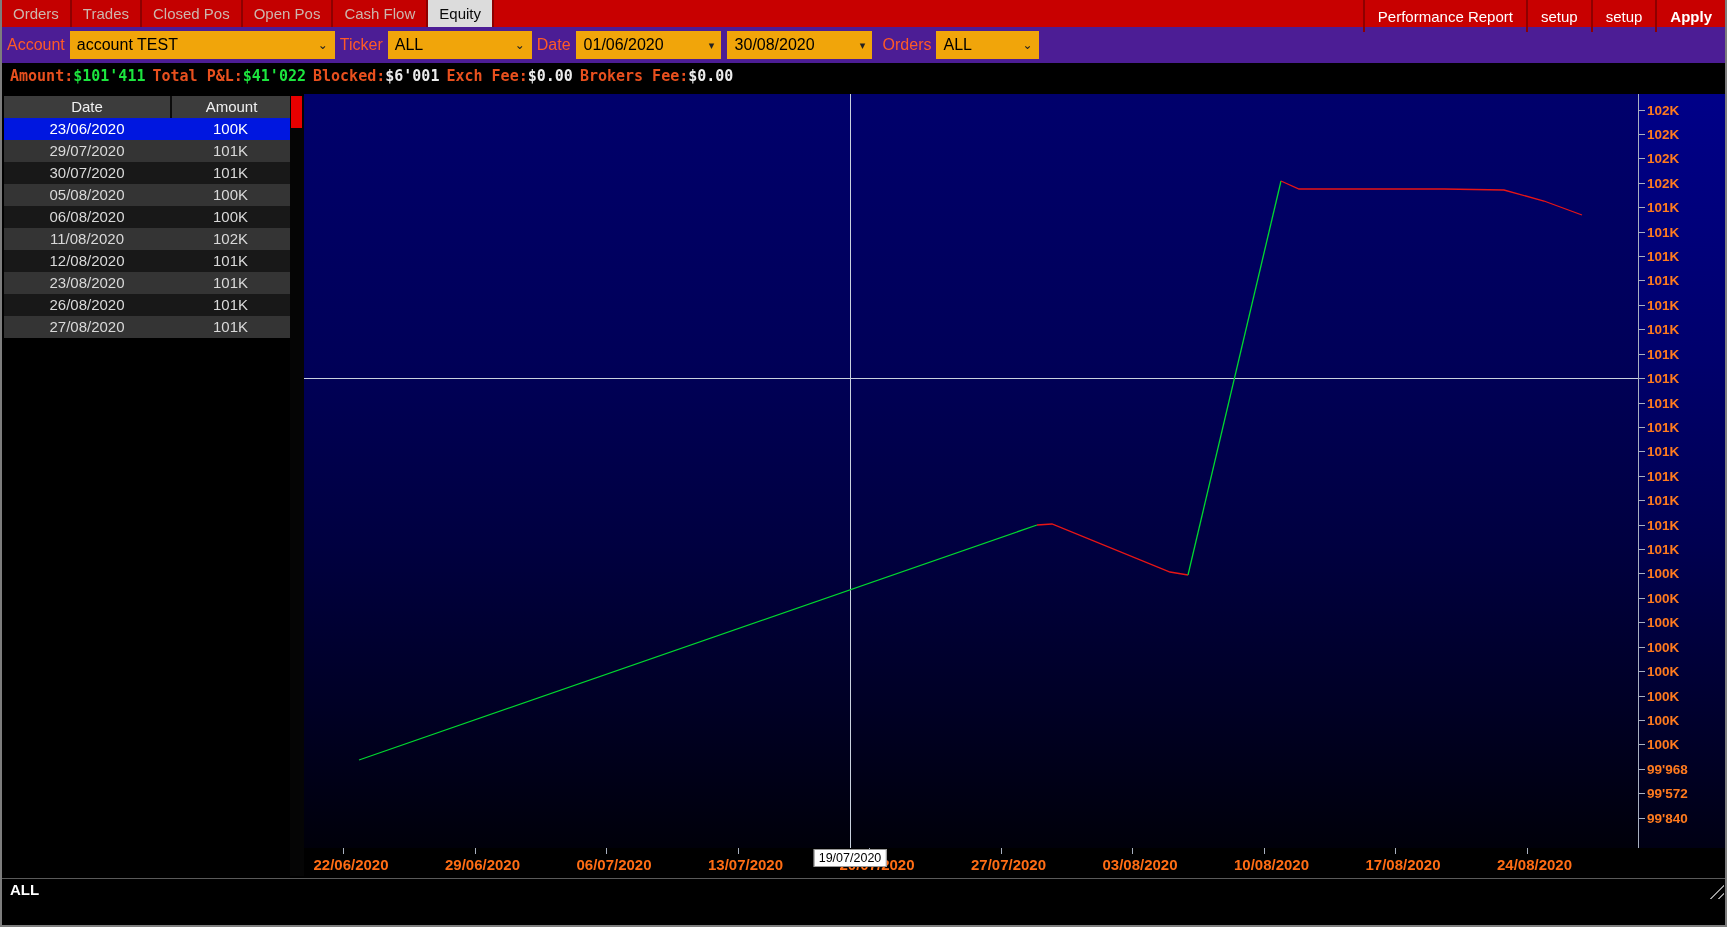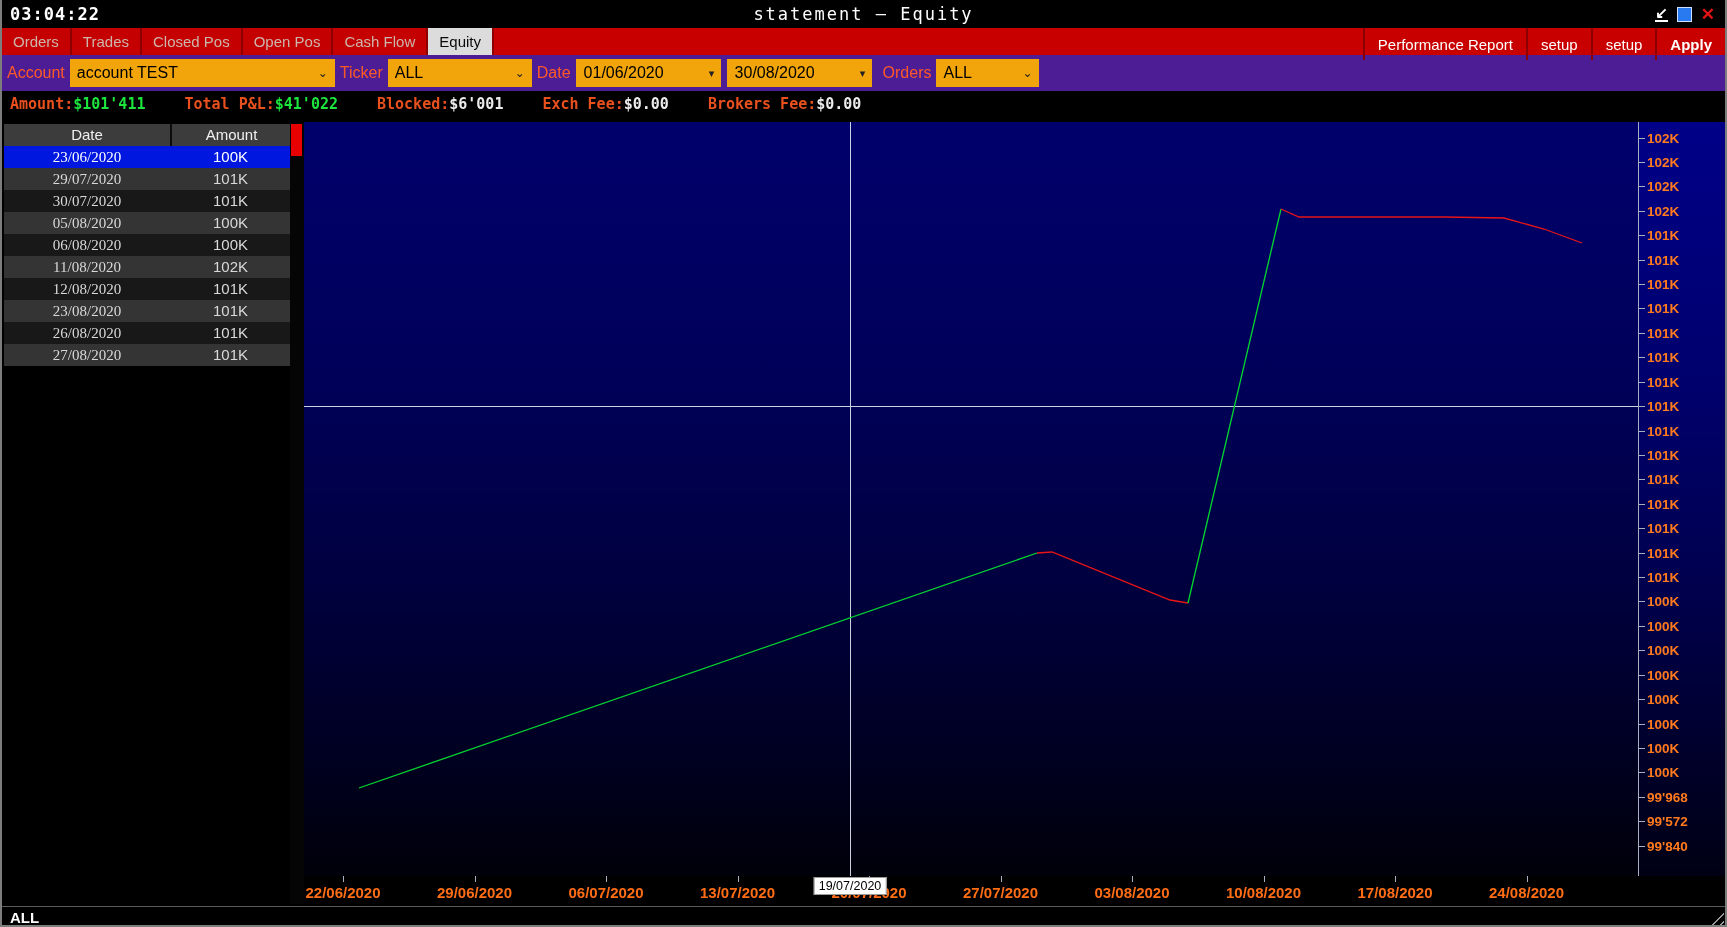--- a/index.html
+++ b/index.html
@@ -29,32 +29,32 @@
   .dd{background:#f1a50a;color:#000;height:28px;display:flex;align-items:center;padding:0 7px;position:relative;box-sizing:border-box;cursor:pointer;}
   .dd .chev{margin-left:auto;font-size:12px;color:#222;padding-left:6px;}
   .dd-account{width:265px;}
   .dd-ticker{width:144px;}
   .dd-orders{width:103px;}
   .datebox{background:#f1a50a;color:#000;height:28px;width:145px;display:flex;align-items:center;box-sizing:border-box;cursor:pointer;margin-right:6px;}
   .datebox .val{padding:0 8px;flex:1;}
   .datebox .arr{width:18px;text-align:center;font-size:11px;color:#222;}
   
   .statusline{height:25px;background:#000;display:flex;align-items:center;padding-left:8px;
-    font-family:"DejaVu Sans Mono",monospace;font-weight:bold;font-size:15px;white-space:pre;gap:32px;}
+    font-family:"DejaVu Sans Mono",monospace;font-weight:bold;font-size:15px;white-space:pre;}
   .st-label{color:#e8501e;}
   .st-item{margin-right:7px;}
   
   .main{position:relative;height:790px;background:#000;}
   
   .dtable{position:absolute;left:2px;top:8px;width:287px;font-size:15px;color:#d9d9d9;}
   .thead{display:flex;height:22px;background:#3c3c3c;color:#f0f0f0;}
   .thead .c1{width:166px;text-align:center;line-height:22px;border-right:2px solid #0c0c0c;}
   .thead .c2{width:119px;text-align:center;line-height:22px;}
   .trow{display:flex;height:22px;cursor:pointer;}
-  .trow .c1{width:166px;text-align:center;line-height:22px;font-family:Liberation Serif, serif;}
+  .trow .c1{width:166px;text-align:center;line-height:22px;}
   .trow .c2{width:121px;text-align:center;line-height:22px;}
   .trow.odd{background:#343434;}
   .trow.even{background:#181818;}
   .trow.sel{background:#0017e0;color:#fff;}
   
   .vscroll{position:absolute;left:288px;top:8px;width:14px;height:780px;background:#050505;}
   .vthumb{position:absolute;left:1px;top:0;width:11px;height:32px;background:#e80000;cursor:pointer;}
   
   .plot{position:absolute;left:302px;top:6px;width:1423px;height:754px;
     background:linear-gradient(180deg,#00006c 0%,#000058 35%,#000040 60%,#000024 82%,#00000a 100%);}
@@ -62,44 +62,35 @@
     background:linear-gradient(180deg,#000088 0%,#00006c 35%,#000050 60%,#00002e 82%,#000014 100%);}
   .yaxisline{position:absolute;left:1334px;top:0;width:1px;height:754px;background:#a8b0c0;}
   .xhair-h{position:absolute;left:0;top:284px;width:1334px;height:1px;background:#c9d1de;}
   .xhair-v{position:absolute;left:546px;top:0;width:1px;height:754px;background:#c9d1de;}
   .curve{position:absolute;left:0;top:0;}
   .ylab{position:absolute;display:flex;align-items:center;color:#ff7a1e;font-weight:bold;font-size:13.5px;height:16px;}
   .ylab .tick{display:inline-block;width:6px;height:1px;background:#a8b0c0;margin-right:2px;}
   
   .xstrip{position:absolute;left:302px;top:760px;width:1423px;height:30px;background:#000;}
   .xtick{position:absolute;top:0;width:1px;height:6px;background:#a8b0c0;}
-  .xlab{position:absolute;top:8px;transform:translateX(-50%);color:#ff6d14;font-weight:bold;font-size:15px;white-space:nowrap;}
+  .xlab{position:absolute;top:8px;transform:translateX(-50%);color:#ff6d14;font-weight:bold;font-size:15px;white-space:nowrap;margin-left:8px;}
   .xtooltip{position:absolute;top:1px;transform:translateX(-50%);background:#fff;color:#000;
     font-size:12.5px;padding:1px 4px;border:1px solid #999;z-index:5;white-space:nowrap;}
   
   .footer{position:relative;height:21px;background:#000;border-top:1px solid #5a5a5a;display:flex;align-items:center;}
   .footer .ftext{color:#fff;font-weight:bold;font-size:15px;padding-left:8px;}
   .grip{position:absolute;right:1px;bottom:1px;width:15px;height:15px;
     background:repeating-linear-gradient(135deg,#9a9a9a 0 1.5px,transparent 1.5px 5.5px);
     clip-path:polygon(100% 0,100% 100%,0 100%);}
 </style>
 </head>
 <body>
 
 <div class="window">
 
-  <div class="titlebar">
-    <span class="clock">03:04:22</span>
-    <span class="wtitle">statement – Equity</span>
-    <span class="wctrls">
-      <span class="ic-min">↙</span>
-      <span class="ic-max"></span>
-      <span class="ic-close">✕</span>
-    </span>
-  </div>
 
   <div class="menubar">
     <div style="display:flex">
         <div class="tab">Orders</div>
         <div class="tab">Trades</div>
         <div class="tab">Closed Pos</div>
         <div class="tab">Open Pos</div>
         <div class="tab">Cash Flow</div>
         <div class="tab active">Equity</div>
       </div>

